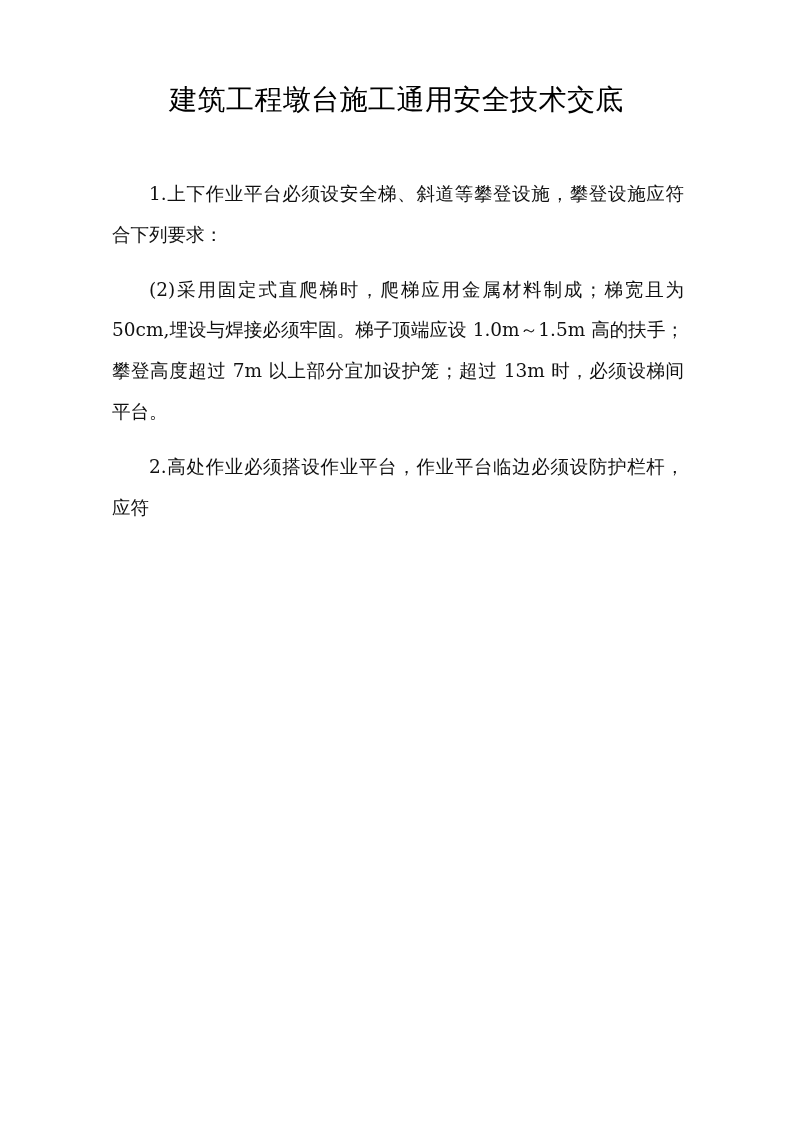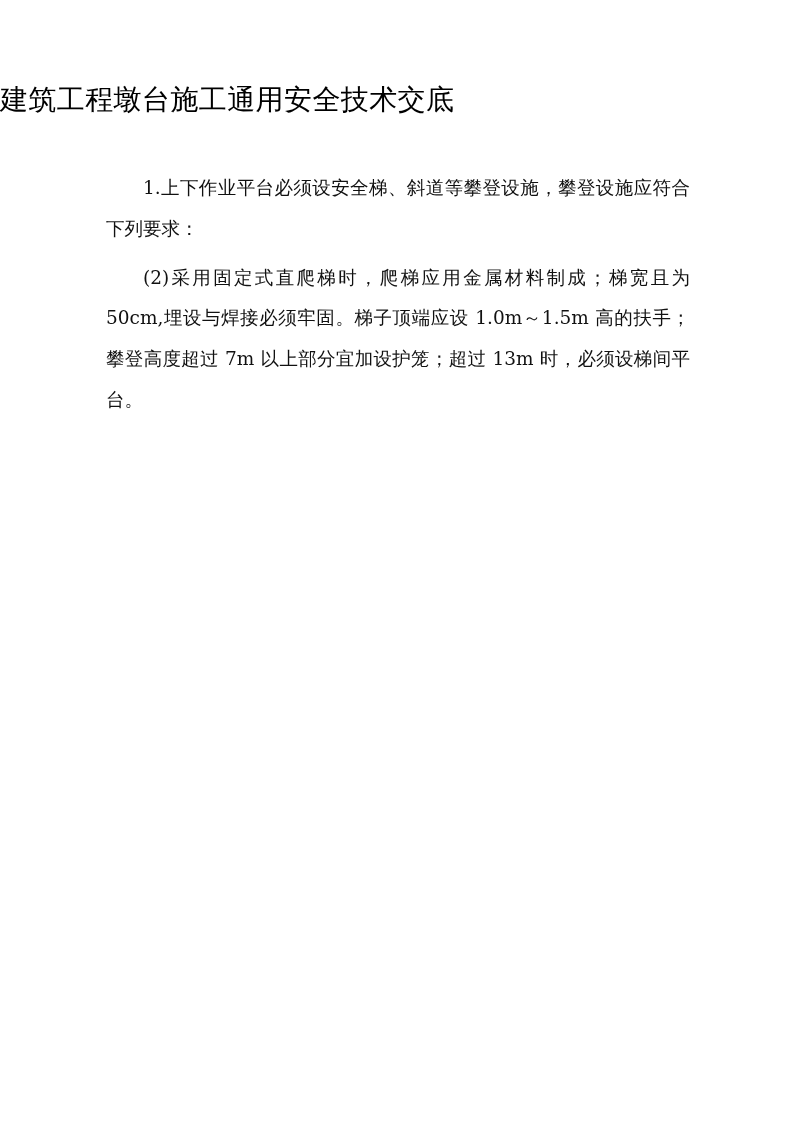--- a/index.html
+++ b/index.html
@@ -1,27 +1,28 @@
 <!DOCTYPE html>
 <html><head>
 <meta charset="utf-8">
 <style>
   html, body { margin: 0; padding: 0; background: #ffffff; }
   body { width: 793px; height: 1122px; position: relative; overflow: hidden;
          font-family: "DejaVu Serif", "Liberation Serif", serif; color: #111; }
   .page { position: absolute; left: 0; top: 0; width: 793px; height: 1122px; background: #fff; }
-  .title { position: absolute; top: 80px; left: 0; width: 793px; 
+  .title { position: absolute; top: 80px; left: 0; width: 793px; text-align: center;
            font-family: "DejaVu Sans", "Liberation Sans", sans-serif;
            font-size: 28px; line-height: 40px; color: #000; letter-spacing: 0.4px; }
   .body { position: absolute; left: 98px; top: 160px; width: 600px;
           font-size: 18.5px; line-height: 40.8px; text-align: justify; }
-  .para { margin: 8px; text-indent: 37px; }
+  .para { margin: 14px; text-indent: 37px; }
 </style>
 </head>
 <body>
 
 <div class="page">
   <div class="title">建筑工程墩台施工通用安全技术交底</div>
   <div class="body">
     <p class="para">1.上下作业平台必须设安全梯、斜道等攀登设施，攀登设施应符合下列要求：</p>
     <p class="para">(2)采用固定式直爬梯时，爬梯应用金属材料制成；梯宽且为 50cm,埋设与焊接必须牢固。梯子顶端应设 1.0m～1.5m 高的扶手；攀登高度超过 7m 以上部分宜加设护笼；超过 13m 时，必须设梯间平台。</p>
+    <p class="para">2.高处作业必须搭设作业平台，作业平台临边必须设防护栏杆，应符</p>
   </div>
 </div>
 
 </body></html>

